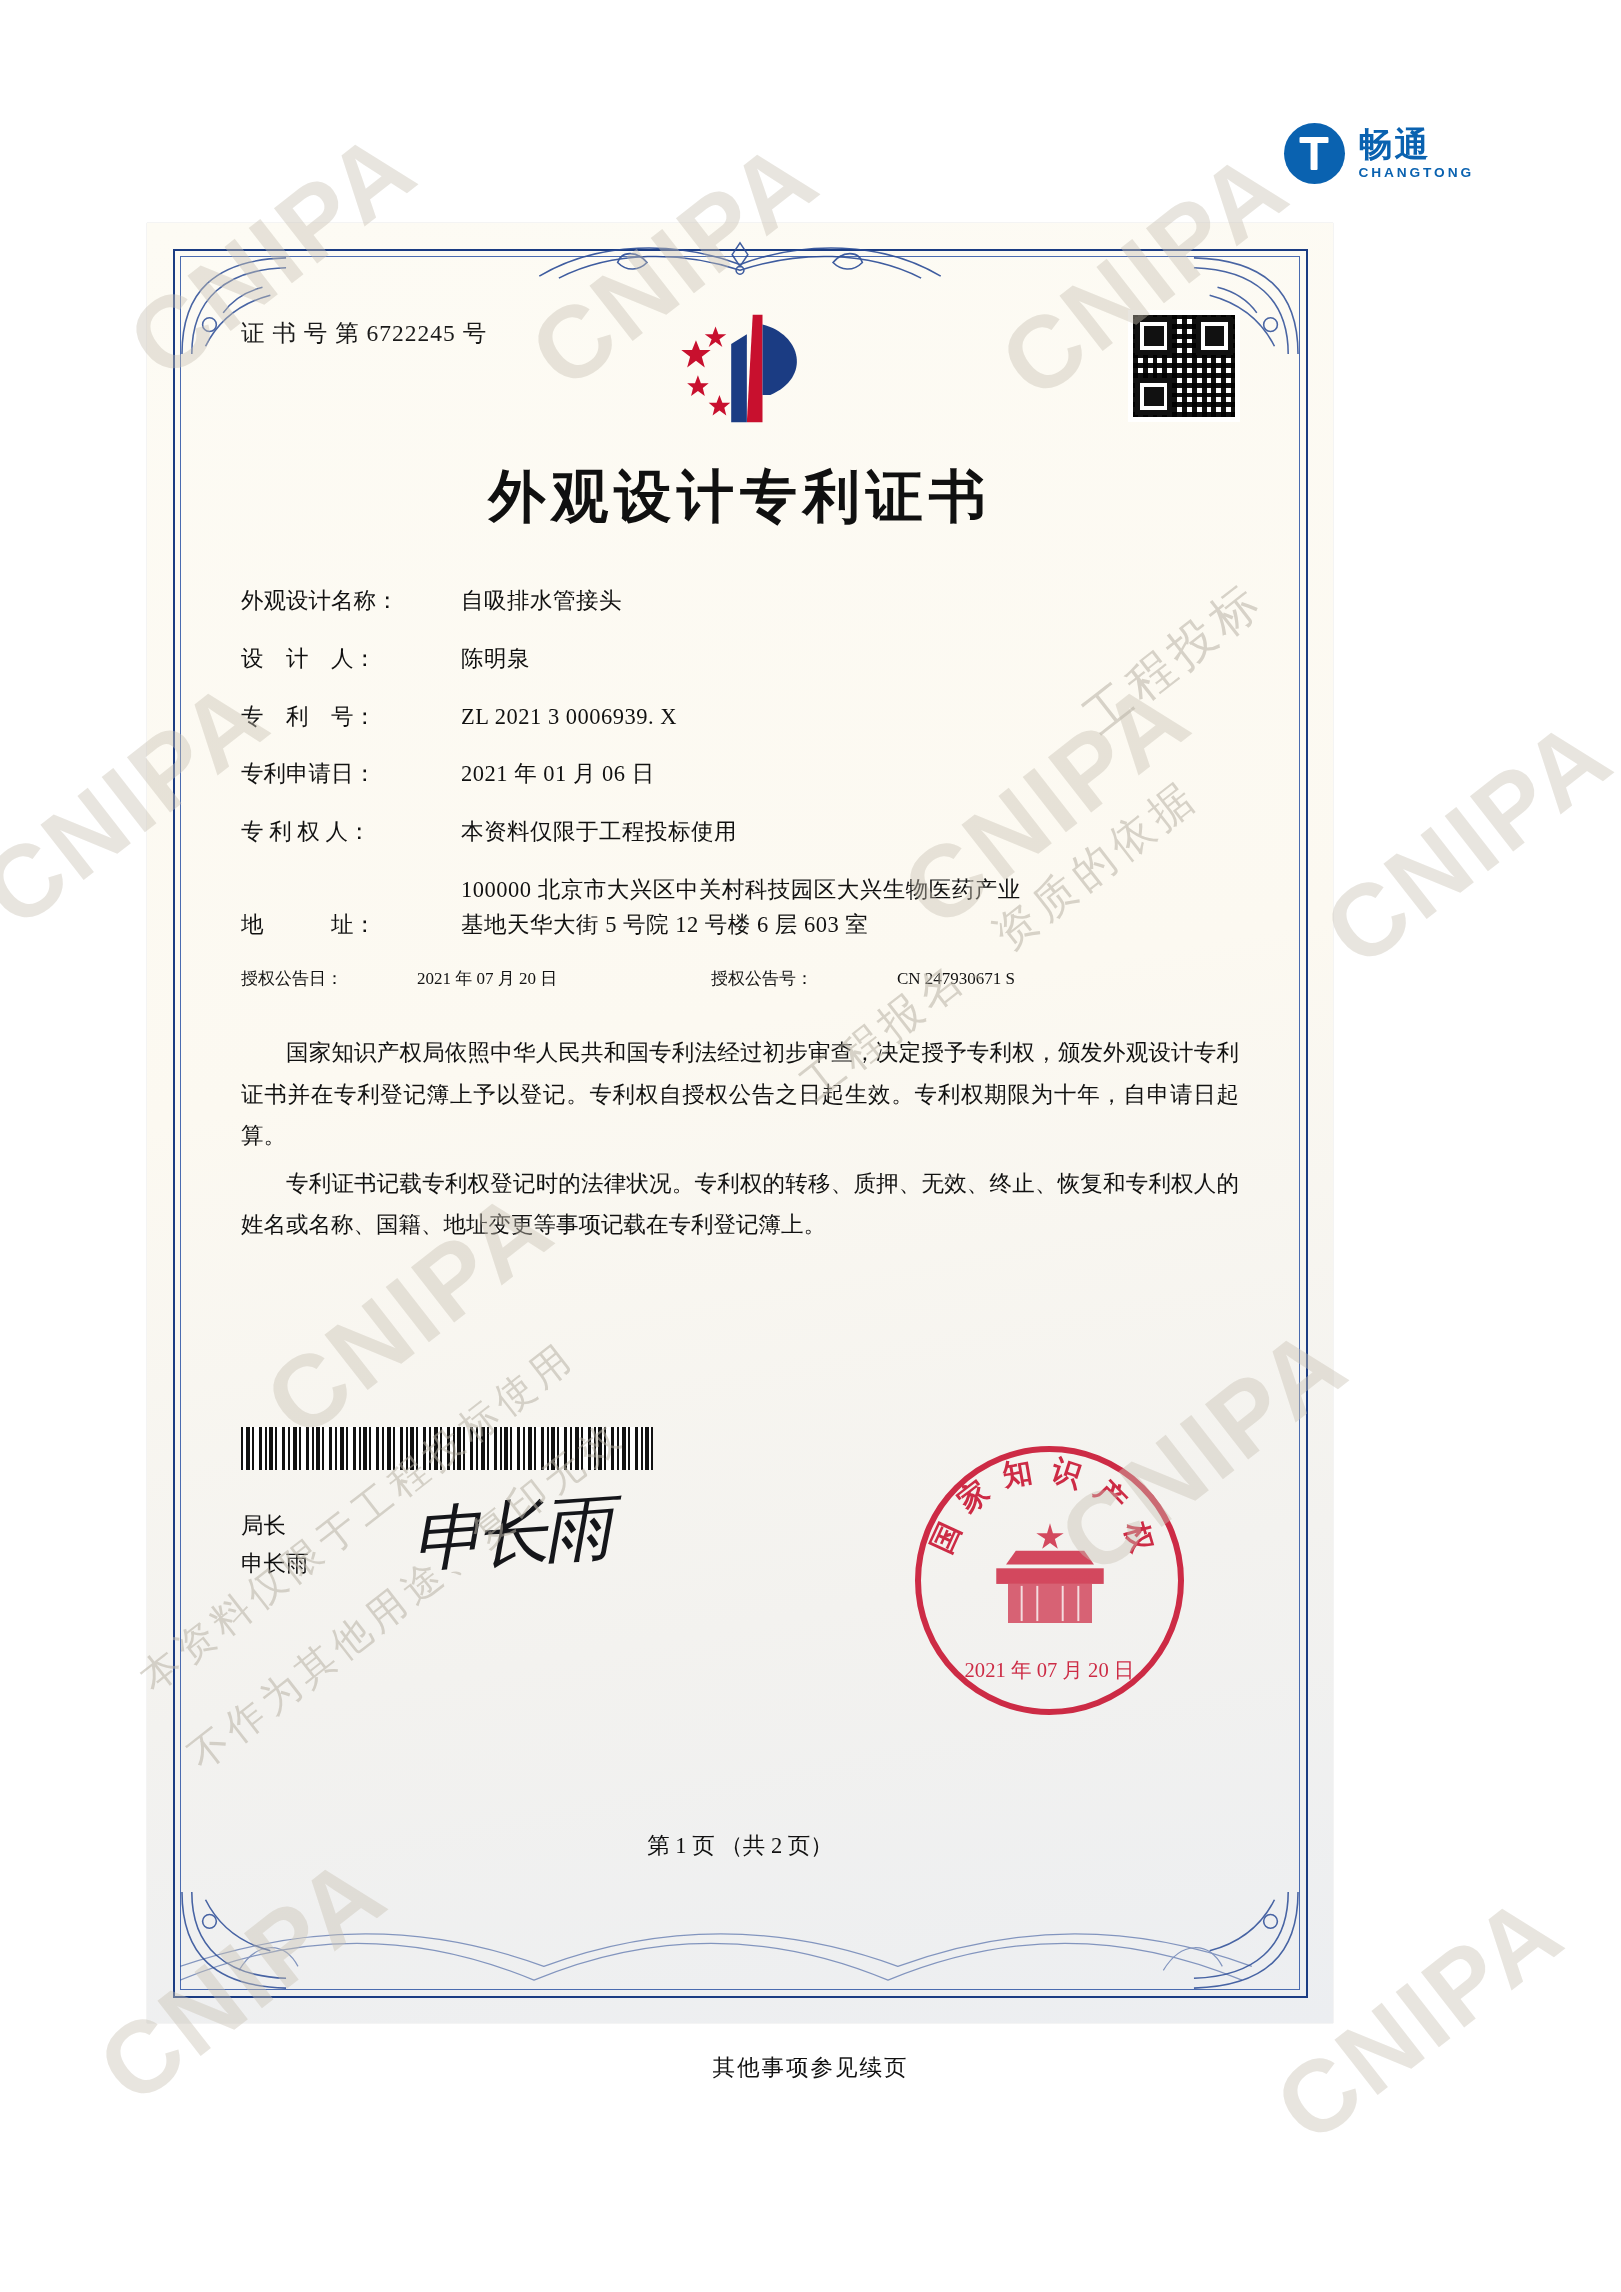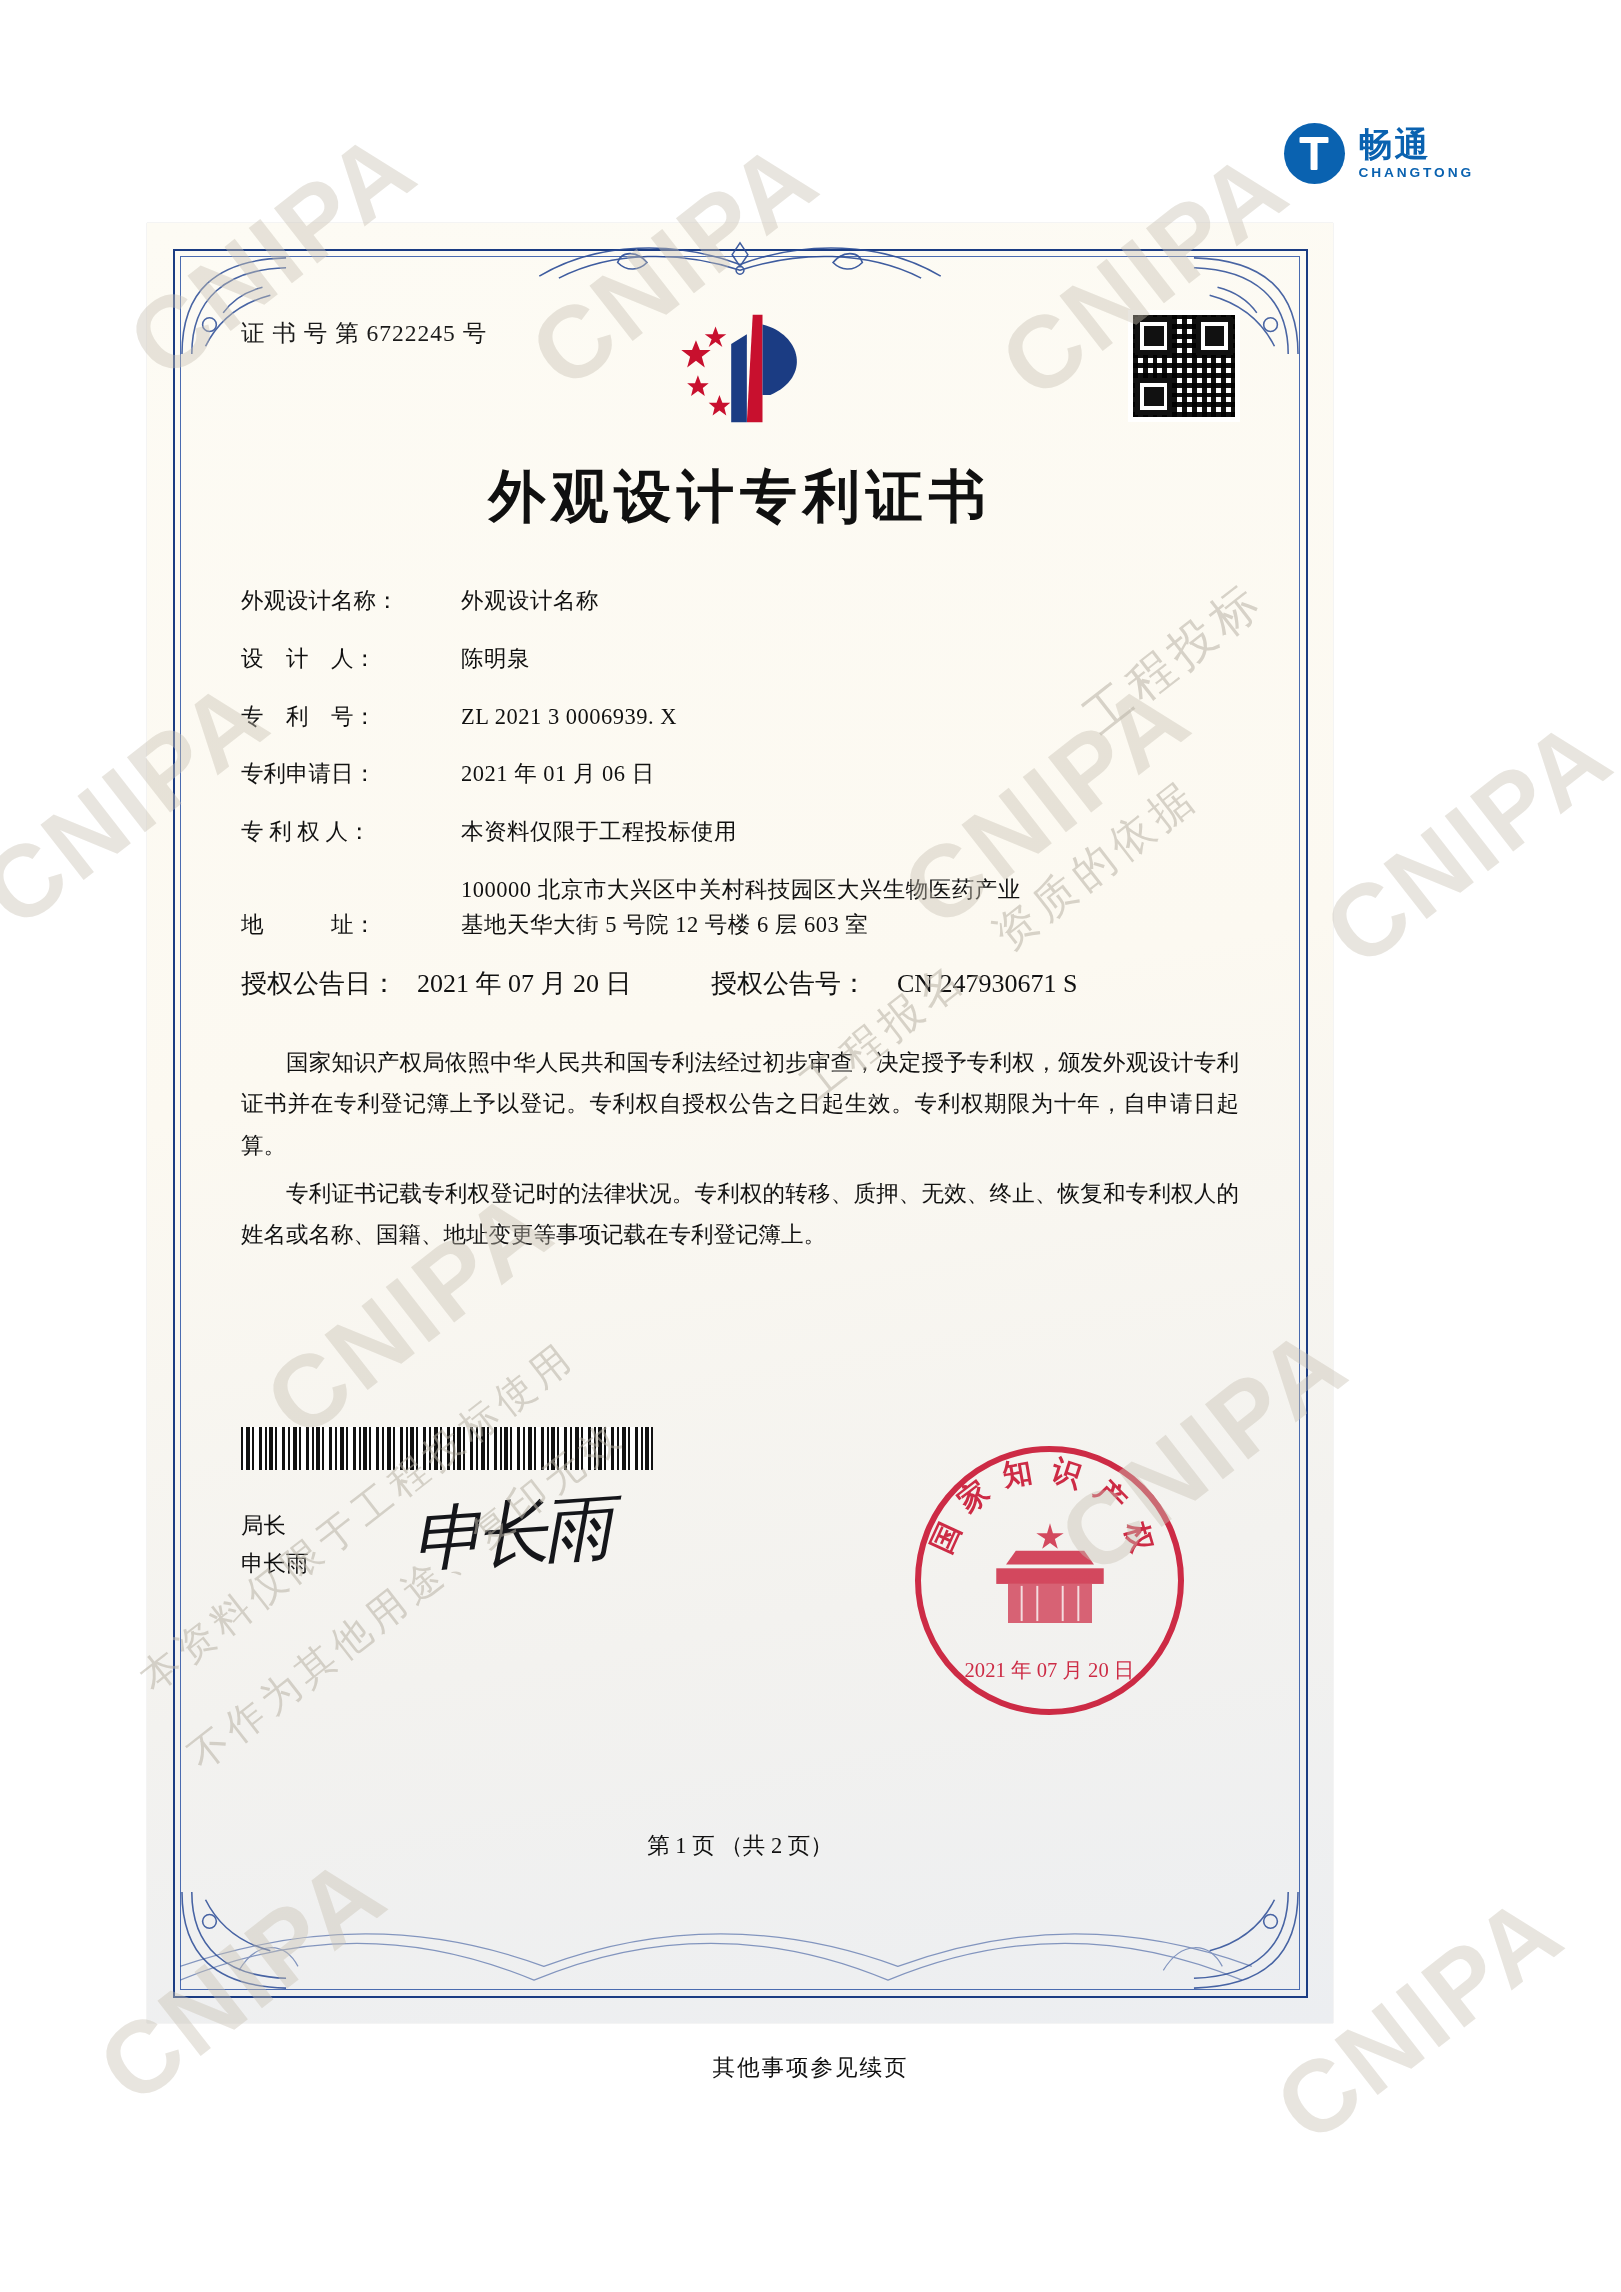--- a/index.html
+++ b/index.html
@@ -211,21 +211,21 @@
     flex: 1;
     letter-spacing: 0.5px;
   }
   .field-value .second-line {
     display: block;
     margin-top: 10px;
   }
   .row-inline {
     display: flex;
     margin-bottom: 33px;
-    font-size: 26px;
+    font-size: 17px;
   }
   .row-inline .seg-label { width: 176px; flex: none; }
   .row-inline .seg-val   { width: 294px; flex: none; }
   .row-inline .seg-label2{ width: 186px; flex: none; }
 
   .paragraphs {
     margin-top: 43px;
     font-size: 22.5px;
     line-height: 1.85;
     color: #111;
@@ -449,21 +449,21 @@
             <i></i>
           </span>
       </div>
 
       <div class="title">外观设计专利证书</div>
 
       <div class="fields">
 
         <div class="field-row">
           <div class="field-label">外观设计名称：</div>
-          <div class="field-value">外观设计名称</div>
+          <div class="field-value">自吸排水管接头</div>
         </div>
 
         <div class="field-row">
           <div class="field-label">设　计　人：</div>
           <div class="field-value">陈明泉</div>
         </div>
 
         <div class="field-row">
           <div class="field-label">专　利　号：</div>
           <div class="field-value">ZL 2021 3 0006939. X</div>

